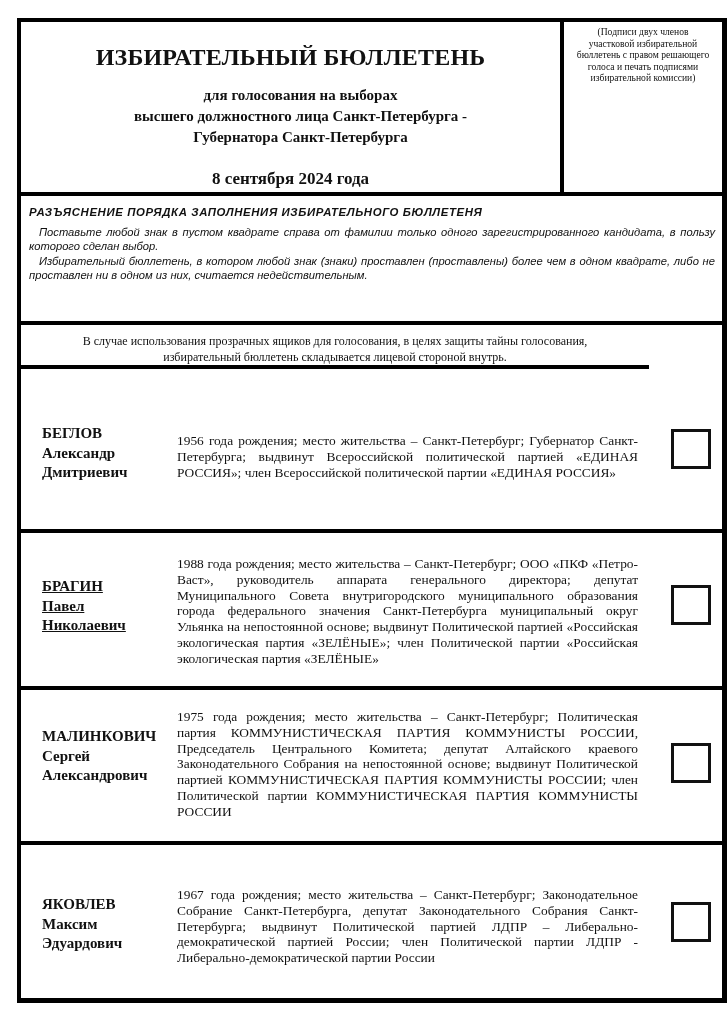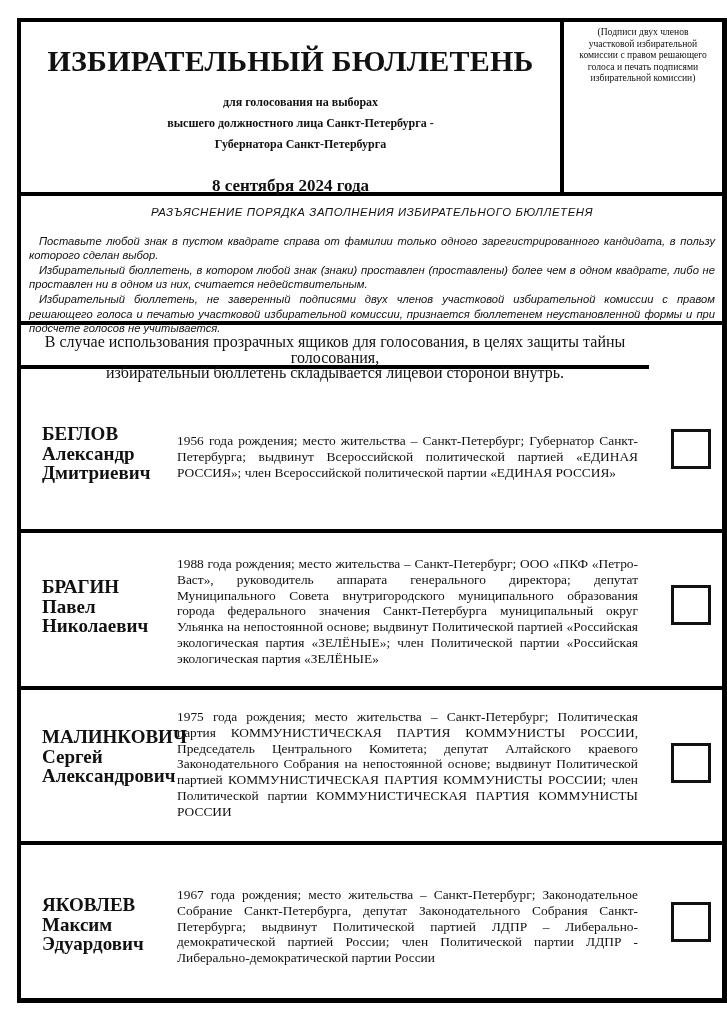--- a/index.html
+++ b/index.html
@@ -1,33 +1,33 @@
 <!DOCTYPE html>
 <html><head>
 <meta charset="utf-8">
 <style>
   html, body { margin: 0; padding: 0; background: #ffffff; }
   body { width: 727px; height: 1018px; position: relative; overflow: hidden; font-family: "Liberation Serif", serif; color: #111; }
   .frame { position: absolute; left: 17px; top: 18px; width: 701px; height: 976px; border: 4px solid #000; border-right-width: 5px; border-bottom-width: 5px; box-sizing: content-box; }
   .header { position: absolute; left: 0; top: 0; width: 701px; height: 170px; border-bottom: 4px solid #000; }
   .title-box { position: absolute; left: 0; top: 0; width: 539px; height: 170px; border-right: 4px solid #000; text-align: center; }
-  .title { font-weight: bold; font-size: 30px; margin-top: 22px; letter-spacing: 0.2px; }
-  .subtitle { font-weight: bold; font-size: 12px; line-height: 21px; margin-top: 14px; margin-left: 20px; }
+  .title { font-weight: bold; font-size: 24px; margin-top: 22px; letter-spacing: 0.2px; }
+  .subtitle { font-weight: bold; font-size: 15px; line-height: 21px; margin-top: 14px; margin-left: 20px; }
   .subtitle div { white-space: nowrap; }
   .date { font-weight: bold; font-size: 17px; margin-top: 21px; }
   .sign-box { position: absolute; left: 543px; top: 0; width: 158px; height: 170px; text-align: center; font-size: 9.6px; line-height: 11.6px; padding-top: 4px; box-sizing: border-box; }
   .sign-box div { white-space: nowrap; }
   .instr { position: absolute; left: 0; top: 174px; width: 701px; height: 129px; border-bottom: 4px solid #000; font-family: "Liberation Sans", sans-serif; font-style: italic; font-size: 11.2px; line-height: 14.6px; padding: 9px 7px 0 8px; box-sizing: border-box; }
-  .instr-title { text-align: center; font-weight: normal; font-size: 11.4px; letter-spacing: 0.6px; margin-bottom: 14px; }
+  .instr-title { text-align: left; font-weight: bold; font-size: 11.4px; letter-spacing: 0.6px; margin-bottom: 5px; }
   .instr p { margin: 0; text-align: justify; text-align-last: left; }
   .instr p.ind { text-indent: 10px; }
-  .notice { position: absolute; left: 0; top: 307px; width: 628px; height: 40px; border-bottom: 4px solid #000; text-align: center; font-size: 16px; line-height: 15.5px; padding-top: 5px; box-sizing: border-box; }
+  .notice { position: absolute; left: 0; top: 307px; width: 628px; height: 40px; border-bottom: 4px solid #000; text-align: center; font-size: 12px; line-height: 15.5px; padding-top: 5px; box-sizing: border-box; }
   .row { position: absolute; left: 0; width: 701px; border-bottom: 4px solid #000; box-sizing: border-box; }
   .row:last-child { border-bottom: none; }
-  .cand-name { position: absolute; left: 21px; font-weight: bold; font-size: 19px; line-height: 19.5px; }
+  .cand-name { position: absolute; left: 21px; font-weight: bold; font-size: 15px; line-height: 19.5px; }
   .cand-desc { position: absolute; left: 156px; width: 461px; font-size: 13.4px; line-height: 15.8px; text-align: justify; text-align-last: left; }
   .checkbox { position: absolute; left: 650px; width: 34px; height: 34px; border: 3px solid #111; background: #fff; cursor: pointer; }
 </style>
 </head>
 <body>
 
 <div class="frame">
 
   <div class="header">
     <div class="title-box">
@@ -35,51 +35,50 @@
       <div class="subtitle">
         <div>для голосования на выборах</div>
         <div>высшего должностного лица Санкт-Петербурга -</div>
         <div>Губернатора Санкт-Петербурга</div>
       </div>
       <div class="date">8 сентября 2024 года</div>
     </div>
     <div class="sign-box">
       <div>(Подписи двух членов</div>
       <div>участковой избирательной</div>
-      <div>комиссии с правом решающего</div>
+      <div>бюллетень с правом решающего</div>
       <div>голоса и печать подписями</div>
       <div>избирательной комиссии)</div>
     </div>
   </div>
 
   <div class="instr">
     <div class="instr-title">РАЗЪЯСНЕНИЕ ПОРЯДКА ЗАПОЛНЕНИЯ ИЗБИРАТЕЛЬНОГО БЮЛЛЕТЕНЯ</div>
     <p class="ind">Поставьте любой знак в пустом квадрате справа от фамилии только одного зарегистрированного кандидата, в пользу которого сделан выбор.</p>
     <p class="ind">Избирательный бюллетень, в котором любой знак (знаки) проставлен (проставлены) более чем в одном квадрате, либо не проставлен ни в одном из них, считается недействительным.</p>
-    <p class="ind">Избирательный бюллетень, не заверенный подписями двух членов участковой избирательной комиссии с правом решающего голоса  и печатью участковой избирательной комиссии, признается бюллетенем неустановленной формы и при подсчете голосов не учитывается.</p>
   </div>
 
   <div class="notice">
     <div>В случае использования прозрачных ящиков для голосования, в целях защиты тайны голосования,</div>
     <div>избирательный бюллетень складывается лицевой стороной внутрь.</div>
   </div>
 
   <div class="rows">
     <div class="row" style="top:351px;height:160px;">
       <div class="cand-name" style="top:51px;">
         <div>БЕГЛОВ</div>
         <div>Александр</div>
         <div>Дмитриевич</div>
       </div>
       <div class="cand-desc" style="top:60px;">1956 года рождения; место жительства – Санкт-Петербург; Губернатор Санкт-Петербурга; выдвинут Всероссийской политической партией «ЕДИНАЯ РОССИЯ»; член Всероссийской политической партии «ЕДИНАЯ РОССИЯ»</div>
       <div class="checkbox" style="top:56px;"></div>
     </div>
 
     <div class="row" style="top:511px;height:157px;">
-      <div class="cand-name" style="top:44px;">
+      <div class="cand-name" style="top:44px;text-decoration:underline;">
         <div>БРАГИН</div>
         <div>Павел</div>
         <div>Николаевич</div>
       </div>
       <div class="cand-desc" style="top:23px;">1988 года рождения; место жительства – Санкт-Петербург; ООО «ПКФ «Петро-Васт», руководитель аппарата генерального директора; депутат Муниципального Совета внутригородского муниципального образования города федерального значения Санкт-Петербурга муниципальный округ Ульянка на непостоянной основе; выдвинут Политической партией «Российская экологическая партия «ЗЕЛЁНЫЕ»; член Политической партии «Российская экологическая партия «ЗЕЛЁНЫЕ»</div>
       <div class="checkbox" style="top:52px;"></div>
     </div>
 
     <div class="row" style="top:668px;height:155px;">
       <div class="cand-name" style="top:37px;">

